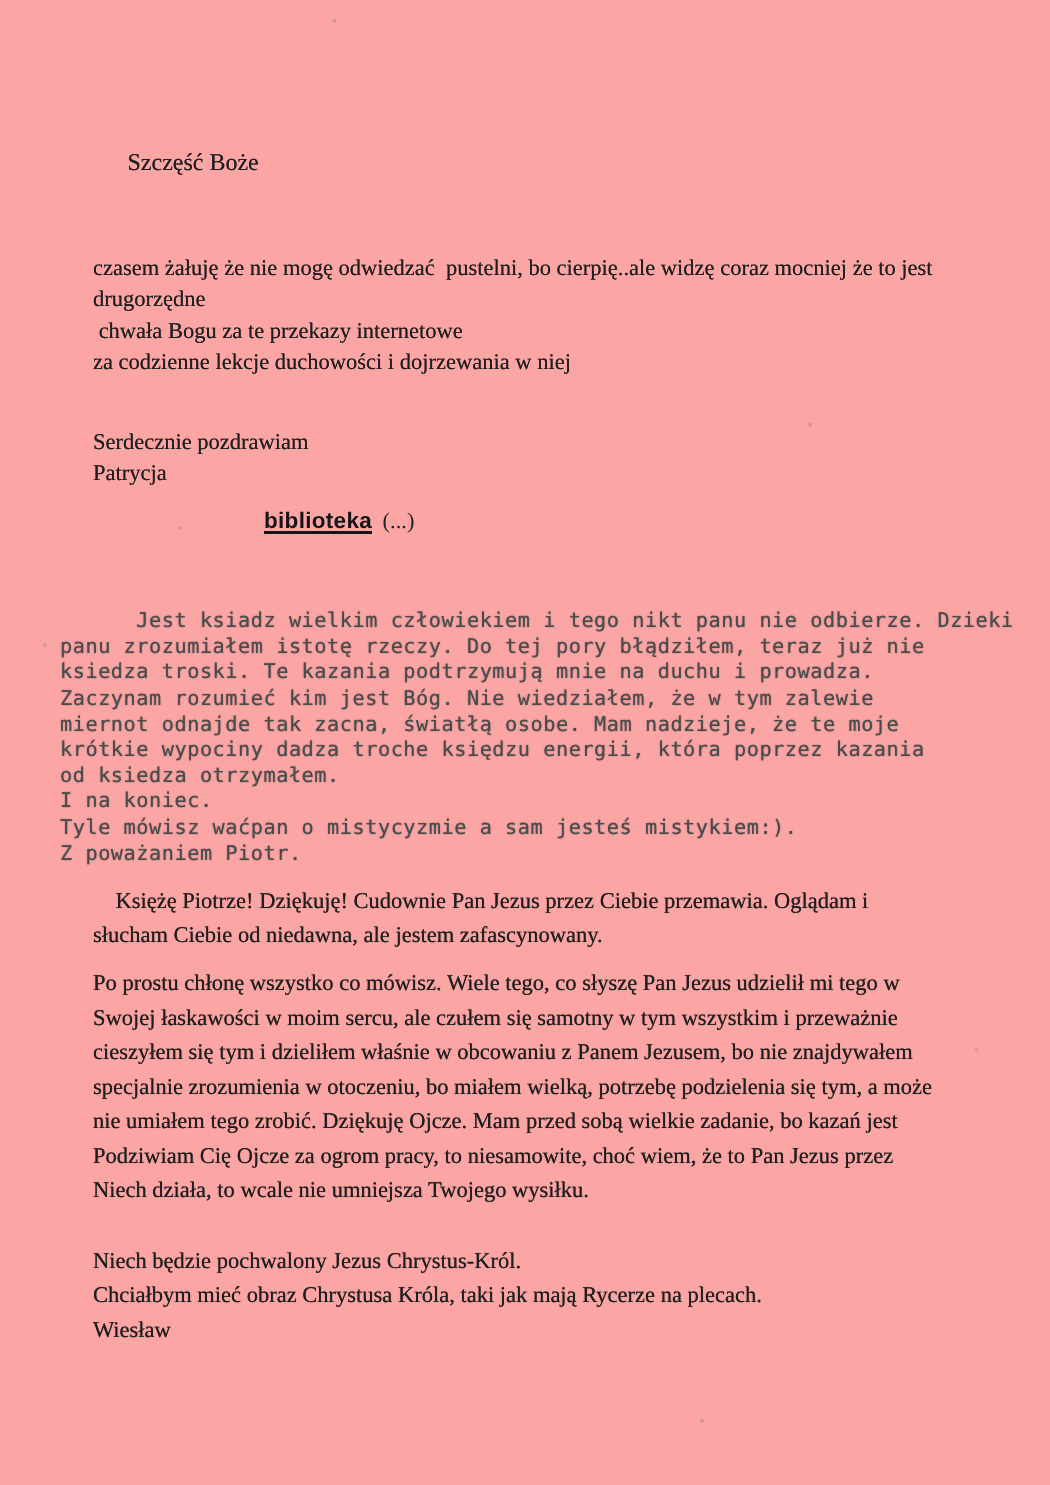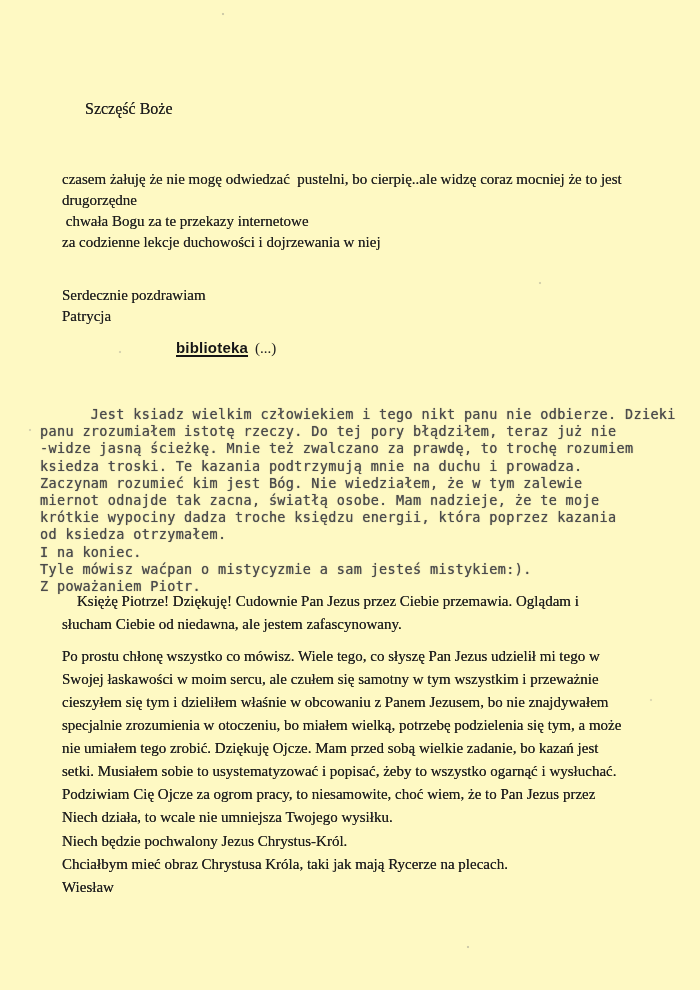--- a/index.html
+++ b/index.html
@@ -4,21 +4,21 @@
 <style>
   html, body {
     margin: 0;
     padding: 0;
     background: #ffffff;
   }
   .page {
     position: relative;
     width: 700px;
     height: 990px;
-    background: #fef9c3;
+    background: #fca5a5;
     overflow: hidden;
     font-family: "Liberation Serif", "DejaVu Serif", serif;
     color: #1e1e1e;
   }
   
   .page::before {
     content: "";
     position: absolute;
     inset: 0;
     pointer-events: none;
@@ -120,21 +120,20 @@
     <div class="line">Patrycja</div>
   </div>
 
   <div class="library-row">
     <span class="library-link">biblioteka</span><span class="library-suffix">(...)</span>
   </div>
 
   <div class="typewritten">
     <div class="line">      Jest ksiadz wielkim człowiekiem i tego nikt panu nie odbierze. Dzieki</div>
     <div class="line">panu zrozumiałem istotę rzeczy. Do tej pory błądziłem, teraz już nie</div>
-    <div class="line">-widze jasną ścieżkę. Mnie też zwalczano za prawdę, to trochę rozumiem</div>
     <div class="line">ksiedza troski. Te kazania podtrzymują mnie na duchu i prowadza.</div>
     <div class="line">Zaczynam rozumieć kim jest Bóg. Nie wiedziałem, że w tym zalewie</div>
     <div class="line">miernot odnajde tak zacna, światłą osobe. Mam nadzieje, że te moje</div>
     <div class="line">krótkie wypociny dadza troche księdzu energii, która poprzez kazania</div>
     <div class="line">od ksiedza otrzymałem.</div>
     <div class="line">I na koniec.</div>
     <div class="line">Tyle mówisz waćpan o mistycyzmie a sam jesteś mistykiem:).</div>
     <div class="line">Z poważaniem Piotr.</div>
   </div>
 
@@ -142,21 +141,20 @@
     <div class="line">    Księżę Piotrze! Dziękuję! Cudownie Pan Jezus przez Ciebie przemawia. Oglądam i</div>
     <div class="line">słucham Ciebie od niedawna, ale jestem zafascynowany.</div>
   </div>
 
   <div class="letter3 letter3-p2">
     <div class="line">Po prostu chłonę wszystko co mówisz. Wiele tego, co słyszę Pan Jezus udzielił mi tego w</div>
     <div class="line">Swojej łaskawości w moim sercu, ale czułem się samotny w tym wszystkim i przeważnie</div>
     <div class="line">cieszyłem się tym i dzieliłem właśnie w obcowaniu z Panem Jezusem, bo nie znajdywałem</div>
     <div class="line">specjalnie zrozumienia w otoczeniu, bo miałem wielką, potrzebę podzielenia się tym, a może</div>
     <div class="line">nie umiałem tego zrobić. Dziękuję Ojcze. Mam przed sobą wielkie zadanie, bo kazań jest</div>
-    <div class="line">setki. Musiałem sobie to usystematyzować i popisać, żeby to wszystko ogarnąć i wysłuchać.</div>
     <div class="line">Podziwiam Cię Ojcze za ogrom pracy, to niesamowite, choć wiem, że to Pan Jezus przez</div>
     <div class="line">Niech działa, to wcale nie umniejsza Twojego wysiłku.</div>
   </div>
 
   <div class="letter3 letter3-closing">
     <div class="line">Niech będzie pochwalony Jezus Chrystus-Król.</div>
     <div class="line">Chciałbym mieć obraz Chrystusa Króla, taki jak mają Rycerze na plecach.</div>
     <div class="line">Wiesław</div>
   </div>
 

